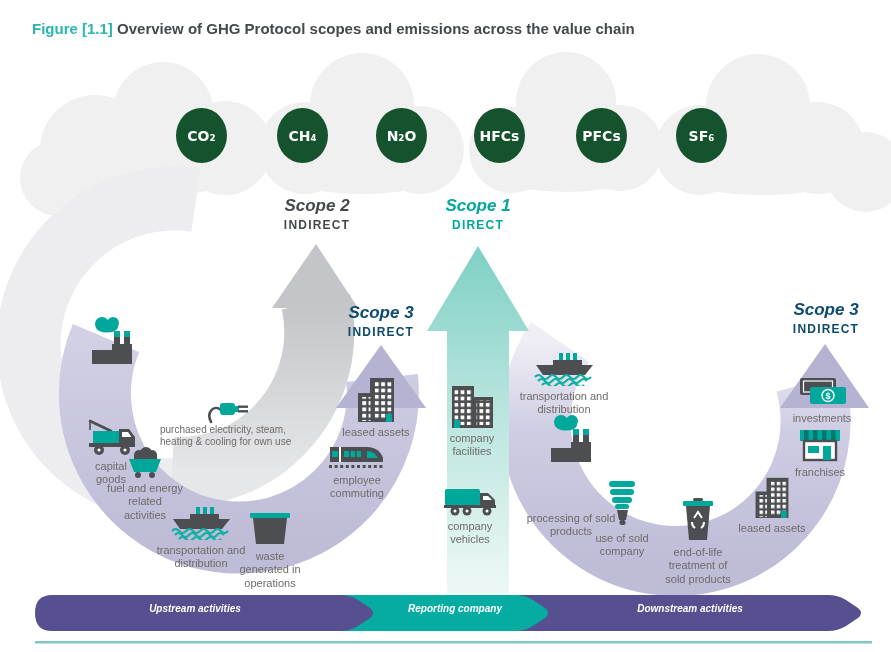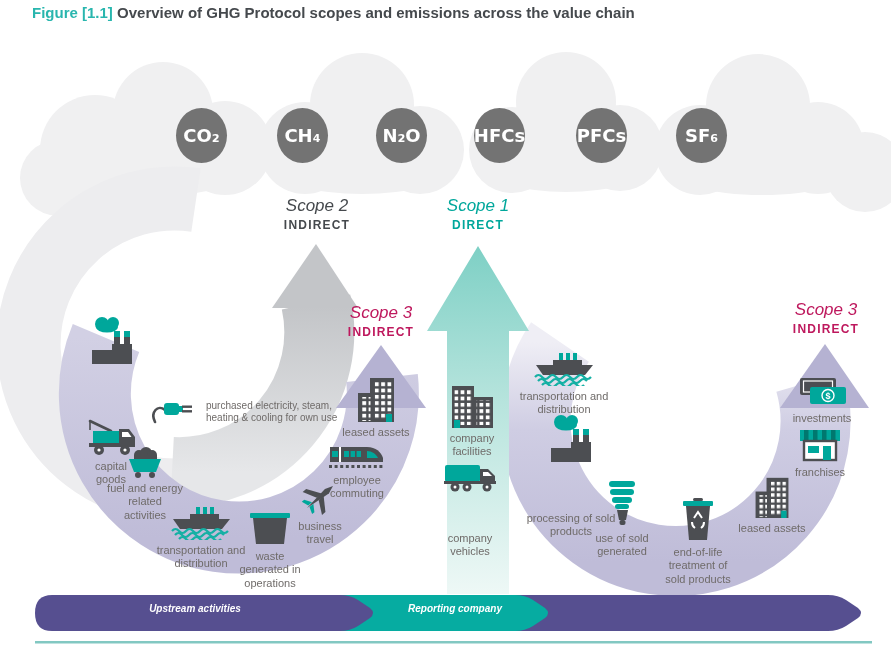--- a/index.html
+++ b/index.html
@@ -1,36 +1,36 @@
 <!DOCTYPE html>
 <html><head>
 <meta charset="utf-8">
 <style>
   html,body{margin:0;padding:0;background:#fff;}
   .stage{position:relative;width:891px;height:652px;background:#fff;overflow:hidden;
          font-family:"Liberation Sans",sans-serif;}
   .bg{position:absolute;left:0;top:0;}
 
-  .fig-title{position:absolute;left:32px;top:4px;font-size:15px;font-weight:700;color:#45494d;}
+  .fig-title{position:absolute;left:32px;top:20px;font-size:15px;font-weight:700;color:#45494d;}
   .fig-title .fig-label{color:#29b6ae;}
 
-  .gas{position:absolute;width:51px;height:55px;border-radius:50%;background:#737373;
+  .gas{position:absolute;width:51px;height:55px;border-radius:50%;background:#14532d;
        display:flex;align-items:center;justify-content:center;color:#fff;font-weight:700;
-       font-size:18px;font-family:"DejaVu Sans",sans-serif;}
+       font-size:14px;font-family:"DejaVu Sans",sans-serif;}
 
   .scope{position:absolute;width:160px;text-align:center;}
-  .scope .scope-name{font-style:italic;font-weight:400;font-size:17px;line-height:1.1;}
+  .scope .scope-name{font-style:italic;font-weight:700;font-size:17px;line-height:1.1;}
   .scope .scope-type{font-weight:700;font-size:12px;letter-spacing:1.2px;margin-top:2px;}
   .scope.gray{color:#45494d;}
   .scope.teal{color:#00a79b;}
-  .scope.purple{color:#be185d;}
+  .scope.purple{color:#0c4a6e;}
 
   .item{position:absolute;display:flex;flex-direction:column;align-items:center;}
   .item .lbl{font-size:11px;color:#6f6b69;text-align:center;line-height:1.22;margin-top:4px;}
-  .item-row{position:absolute;display:flex;flex-direction:row;align-items:flex-end;}
+  .item-row{position:absolute;display:flex;flex-direction:column;align-items:center;}
   .item-row .lbl{font-size:10px;color:#6f6b69;text-align:left;line-height:1.2;margin-left:8px;width:150px;}
 
   .banner-label{position:absolute;top:603px;color:#ffffff;font-style:italic;font-weight:700;
                 font-size:10px;text-align:center;width:300px;}
   .banner-label.mid{width:200px;}
 </style>
 </head>
 <body>
 
 <div class="stage">
@@ -216,32 +216,20 @@
   </div>
 
   <div class="item" style="left:236px;top:510px;width:68px;">
     <svg width="44" height="36" viewBox="0 0 44 36">
       <rect x="2" y="3" width="40" height="5" rx="1" fill="#00a79b"></rect>
       <path d="M5 8 H39 L36 34 H8 Z" fill="#4c4e52"></path>
     </svg>
     <div class="lbl">waste generated in operations</div>
   </div>
 
-  <div class="item" style="left:290px;top:478px;width:60px;">
-    <svg width="38" height="38" viewBox="0 0 38 38">
-      <g transform="rotate(-40 19 19)">
-        <path d="M2 19 L28 16 L36 19 L28 22 Z" fill="#4c4e52"></path>
-        <path d="M16 17.5 L9 4 h4.5 l9 13.5 z" fill="#4c4e52"></path>
-        <path d="M16 20.5 L9 34 h4.5 l9 -13.5 z" fill="#4c4e52"></path>
-        <path d="M4.5 18 L2 11 h3 l4.5 7 z" fill="#00a79b"></path>
-        <path d="M4.5 20 L2 27 h3 l4.5 -7 z" fill="#00a79b"></path>
-      </g>
-    </svg>
-    <div class="lbl">business travel</div>
-  </div>
 
   <div class="item" style="left:319px;top:444px;width:76px;">
     <svg width="58" height="26" viewBox="0 0 58 26">
       <path d="M2 3 h37 c9 0 14 5 16 11 v4 H2 z" fill="#4c4e52"></path>
       <rect x="11" y="3" width="2" height="15" fill="#fff"></rect>
       <rect x="4" y="7" width="6" height="6" fill="#00a79b"></rect>
       <rect x="16" y="7" width="17" height="6" fill="#00a79b"></rect>
       <rect x="21" y="7" width="1.6" height="6" fill="#4c4e52"></rect>
       <rect x="27" y="7" width="1.6" height="6" fill="#4c4e52"></rect>
       <path d="M39 7 c5 0 9 3 11 7 h-11 z" fill="#00a79b"></path>
@@ -265,21 +253,21 @@
     <svg width="48" height="44" viewBox="0 0 48 44">
       <rect x="4" y="2" width="22" height="42" fill="#4c4e52"></rect>
       <rect x="26" y="13" width="19" height="31" fill="#4c4e52"></rect>
       <rect x="6.5" y="5" width="17.5" height="36" fill="url(#winP)"></rect>
       <rect x="28.5" y="16" width="14.5" height="25" fill="url(#winP)"></rect>
       <rect x="6" y="36" width="6" height="8" fill="#00a79b"></rect>
     </svg>
     <div class="lbl">company facilities</div>
   </div>
 
-  <div class="item" style="left:435px;top:462px;width:70px;gap:36px;">
+  <div class="item" style="left:435px;top:486px;width:70px;">
     <svg width="56" height="30" viewBox="0 0 56 30">
       <rect x="3" y="3" width="35" height="17" rx="2" fill="#00a79b"></rect>
       <path d="M38 20 V7 h8 l7 7 v6 z" fill="#4c4e52"></path>
       <path d="M41 10 h5 l4 4 h-9 z" fill="#ffffff"></path>
       <rect x="2" y="19" width="52" height="3" fill="#4c4e52"></rect>
       <circle cx="13" cy="25" r="4.5" fill="#4c4e52"></circle>
         <circle cx="13" cy="25" r="1.5" fill="#fff"></circle>
       <circle cx="25" cy="25" r="4.5" fill="#4c4e52"></circle>
         <circle cx="25" cy="25" r="1.5" fill="#fff"></circle>
       <circle cx="45" cy="25" r="4.5" fill="#4c4e52"></circle>
@@ -329,21 +317,21 @@
     <svg width="30" height="48" viewBox="0 0 30 48">
       <g fill="#00a79b">
         <rect x="2" y="1" width="26" height="6" rx="3"></rect>
         <rect x="3" y="9" width="24" height="6" rx="3"></rect>
         <rect x="5" y="17" width="20" height="6" rx="3"></rect>
         <rect x="8" y="24" width="14" height="5" rx="2.5"></rect>
       </g>
       <path d="M10 30 h11 l-2 10 h-7 z" fill="#4c4e52"></path>
       <rect x="12.5" y="40" width="6" height="5" rx="2" fill="#4c4e52"></rect>
     </svg>
-    <div class="lbl">use of sold generated</div>
+    <div class="lbl">use of sold company</div>
   </div>
 
   <div class="item" style="left:663px;top:498px;width:70px;">
     <svg width="36" height="44" viewBox="0 0 36 44">
       <rect x="13" y="0" width="10" height="3" rx="1.5" fill="#4c4e52"></rect>
       <rect x="3" y="3" width="30" height="5" rx="1" fill="#00a79b"></rect>
       <path d="M6 8 H30 L27 42 H9 Z" fill="#4c4e52"></path>
       <g fill="none" stroke="#ffffff" stroke-width="2">
         <path d="M14 20 l4 -6 4 6"></path>
         <path d="M12 24 a7 7 0 0 0 3 6"></path>
@@ -386,14 +374,15 @@
       <rect x="7.5" y="5" width="29" height="11" fill="none" stroke="#ffffff" stroke-width="1.2"></rect>
       <rect x="14" y="11" width="36" height="17" rx="2" fill="#00a79b"></rect>
       <circle cx="32" cy="19.5" r="6" fill="none" stroke="#ffffff" stroke-width="1.4"></circle>
       <text x="32" y="23" text-anchor="middle" font-size="9" font-weight="bold" fill="#ffffff">$</text>
     </svg>
     <div class="lbl">investments</div>
   </div>
 
   <div class="banner-label" style="left:45px;">Upstream activities</div>
   <div class="banner-label mid" style="left:355px;">Reporting company</div>
+  <div class="banner-label" style="left:540px;">Downstream activities</div>
 
 </div>
 
 </body></html>

